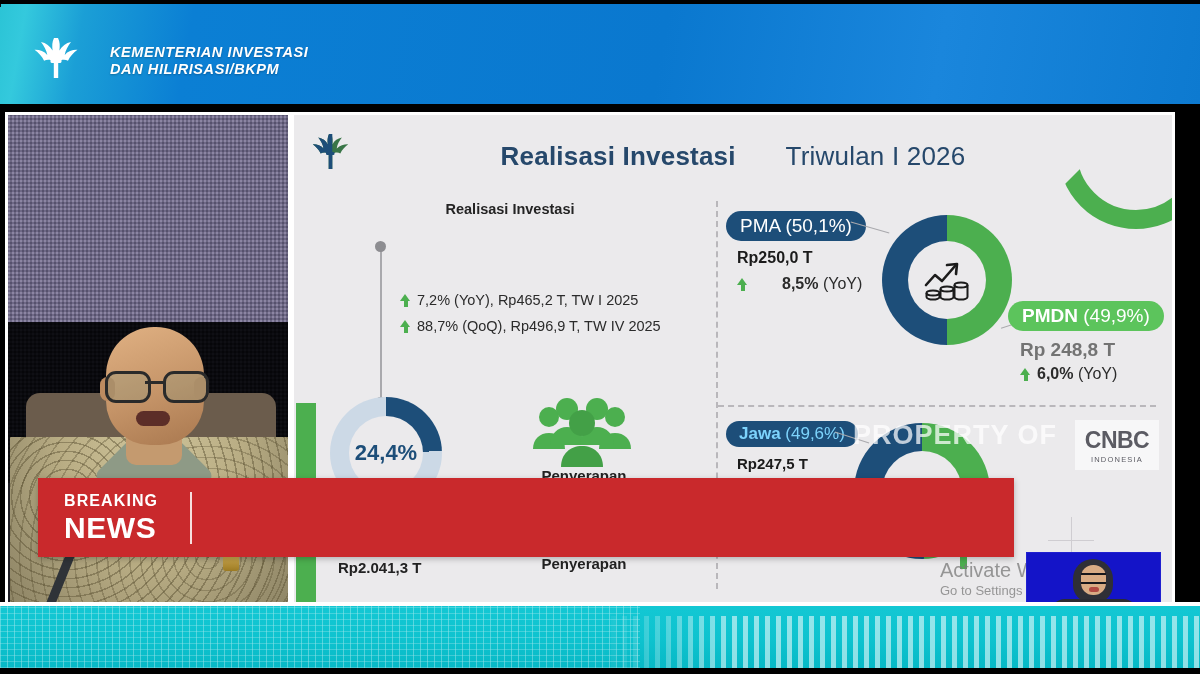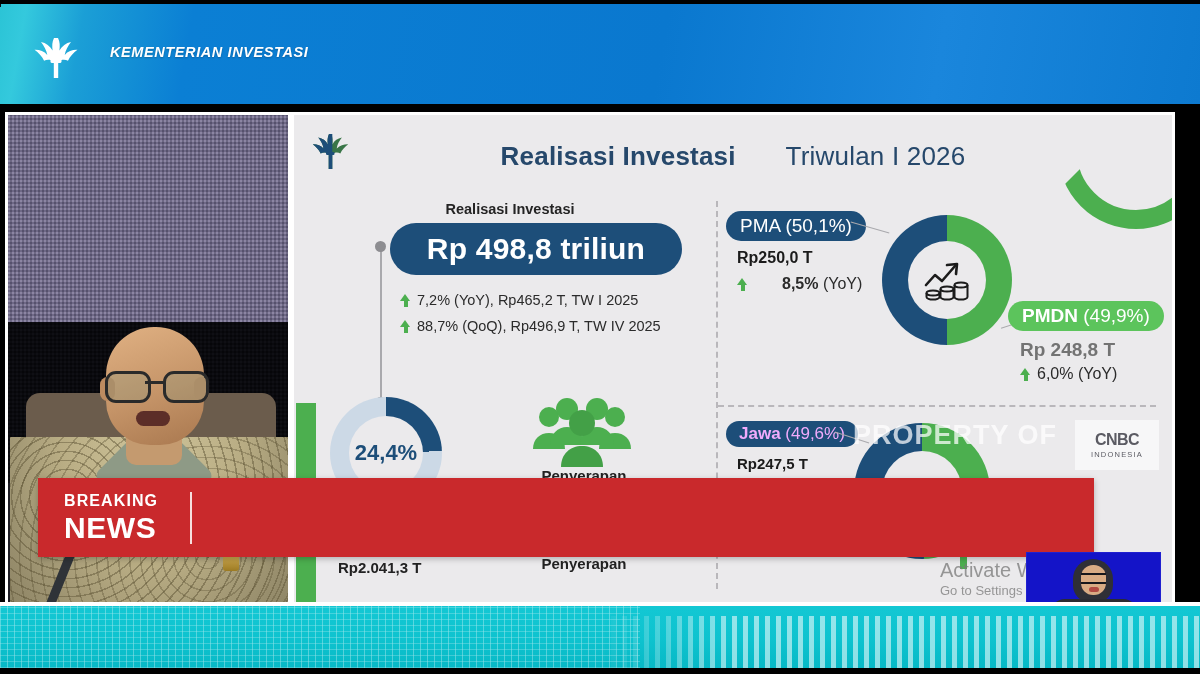--- a/index.html
+++ b/index.html
@@ -108,50 +108,50 @@
 
   .donut-pm{position:absolute;left:588px;top:100px;width:130px;height:130px;border-radius:50%;
             background:conic-gradient(#4caf4f 0deg 179.6deg,#1d4e79 179.6deg 360deg);}
   .donut-pm .hole{position:absolute;left:26px;top:26px;width:78px;height:78px;border-radius:50%;
             background:#ebeaec;display:flex;align-items:center;justify-content:center;}
   .pill-pmdn{position:absolute;left:714px;top:186px;padding:4px 14px;border-radius:16px;background:#5cc45c;
              color:#fff;font-size:19px;}
   .pill-pmdn b{font-weight:bold;}
   .pmdn-amt{position:absolute;left:726px;top:224px;font-size:19px;font-weight:bold;color:#737373;}
   .pmdn-yoy{position:absolute;left:726px;top:250px;font-size:16px;color:#2b2b2b;}
-  .pmdn-yoy b{font-weight:normal;}
+  .pmdn-yoy b{font-weight:bold;}
   .lead{position:absolute;border-top:1.5px solid #a9a9ad;}
 
   
   .pill-jawa{position:absolute;left:432px;top:306px;padding:3px 13px;border-radius:15px;background:#1d4e79;
-             color:#f0abfc;font-size:17px;}
+             color:#7dd3fc;font-size:17px;}
   .pill-jawa b{font-weight:bold;}
   .jawa-amt{position:absolute;left:443px;top:340px;font-size:15px;font-weight:bold;color:#1b1b1b;}
   .donut-jw{position:absolute;left:560px;top:308px;width:136px;height:136px;border-radius:50%;
             background:conic-gradient(#4caf4f 0deg 178.5deg,#1d4e79 178.5deg 360deg);}
   .donut-jw .hole{position:absolute;left:28px;top:28px;width:80px;height:80px;border-radius:50%;background:#ebeaec;}
   .tinybar{position:absolute;left:666px;top:432px;width:7px;height:22px;background:#4caf4f;}
   .slide-pageno{position:absolute;right:14px;bottom:10px;font-size:13px;color:#4a4a4a;}
   .grid-mark{position:absolute;right:78px;bottom:56px;width:46px;height:46px;}
   .grid-mark:before{content:"";position:absolute;left:0;top:23px;width:46px;height:1px;background:#cfcdd1;}
   .grid-mark:after{content:"";position:absolute;left:23px;top:0;width:1px;height:46px;background:#cfcdd1;}
 
   
   .prop-of{position:absolute;left:853px;top:420px;font-size:27px;color:rgba(255,255,255,.72);
            font-weight:600;letter-spacing:1px;}
   .cnbc{position:absolute;left:1075px;top:420px;width:84px;height:50px;background:rgba(255,255,255,.62);
         display:flex;flex-direction:column;align-items:center;justify-content:center;}
-  .cnbc .c1{font-size:16px;font-weight:bold;color:#5b5b63;letter-spacing:-.5px;}
+  .cnbc .c1{font-size:23px;font-weight:bold;color:#5b5b63;letter-spacing:-.5px;}
   .cnbc .c2{font-size:7.5px;color:#5b5b63;letter-spacing:1.2px;margin-top:1px;}
   .act-win{position:absolute;left:940px;top:558px;color:rgba(120,120,120,.75);}
   .act-win .a1{font-size:20px;line-height:24px;}
   .act-win .a2{font-size:13px;line-height:18px;}
 
   
-  .bn{position:absolute;left:38px;top:478px;width:1056px;height:79px;background:#c9292c;
+  .bn{position:absolute;left:38px;top:478px;width:976px;height:79px;background:#c9292c;
       box-shadow:0 2px 6px rgba(0,0,0,.25);}
   .bn-tag{position:absolute;left:26px;top:12px;width:114px;color:#fff;text-align:left;}
   .bn-tag .t1{font-size:16px;font-weight:bold;letter-spacing:1.1px;line-height:22px;}
   .bn-tag .t2{font-size:30px;font-weight:bold;letter-spacing:.6px;line-height:32px;}
   .bn-sep{position:absolute;left:152px;top:14px;width:2px;height:52px;background:rgba(255,255,255,.85);}
   .bn-head{position:absolute;left:180px;top:14px;color:#fff;font-size:38px;font-weight:bold;letter-spacing:.4px;line-height:52px;}
 
   
   .signer{position:absolute;left:1026px;top:552px;width:133px;height:98px;background:#1414c8;overflow:hidden;
           border:1px solid #2020d0;}
@@ -182,20 +182,21 @@
 
   <div class="hdr">
     <svg class="hdr-logo" viewBox="0 0 56 48">
       <g fill="#ffffff">
         <path d="M26 4c-2 4-2 8-1.4 12.5C22 12 18 9 13 8c3 4 5.5 8 6.3 13C16 17 11 15.5 6.5 15.8c4 3 7.5 6.6 9.6 11C19 25 23 25.6 25.8 27.5L25.8 44h4.4l0-16.5C33 25.6 37 25 40 26.8c2-4.4 5.5-8 9.5-11C45 15.5 40 17 36.7 21c.8-5 3.3-9 6.3-13-5 1-9 4-11.6 8.5C32 12 32 8 30 4z"></path>
         <rect x="22.5" y="25" width="11" height="4" rx="1.6"></rect>
       </g>
     </svg>
     <div class="hdr-txt">
       <div>KEMENTERIAN INVESTASI</div>
+      <div>DAN HILIRISASI/BKPM</div>
     </div>
   </div>
 
   <div class="speaker">
     <div class="sp-wall"></div>
     <div class="sp-wall2"></div>
     <div class="sp-chair"></div>
     <div class="sp-body"></div>
     <div class="sp-collar"></div>
     <div class="sp-neck"></div>
@@ -225,21 +226,20 @@
 
     <div class="slide-title">
       <b>Realisasi Investasi</b><span> Triwulan I 2026</span>
     </div>
 
     <div class="vdiv"></div>
     <div class="hdiv"></div>
     <div class="greenbar"></div>
 
     <div class="lbl-ri">Realisasi Investasi</div>
-    <div class="pill-main">Rp 498,8 triliun</div>
 
     <div class="connector"></div>
     <div class="connector-dot"></div>
     <div class="connector-dot2"></div>
 
     <div class="bullets">
       <div>
         <span class="up"></span><b>7,2%</b>
         <span>(YoY), Rp465,2 T, TW I 2025</span>
       </div>

